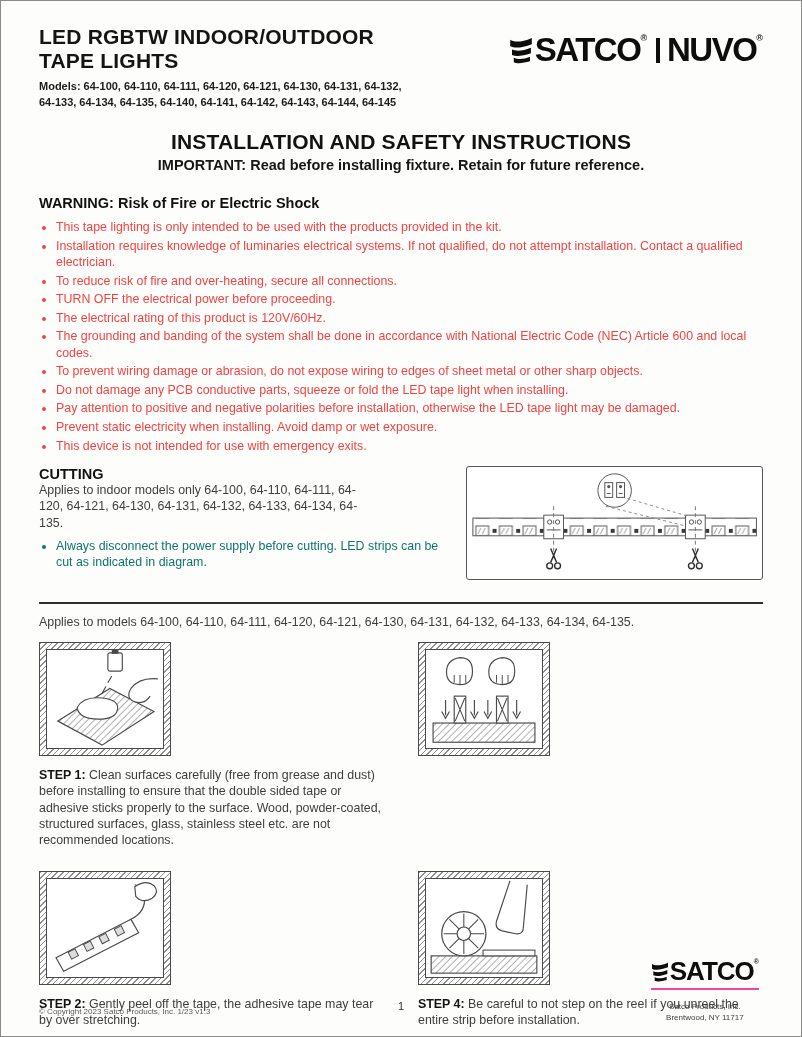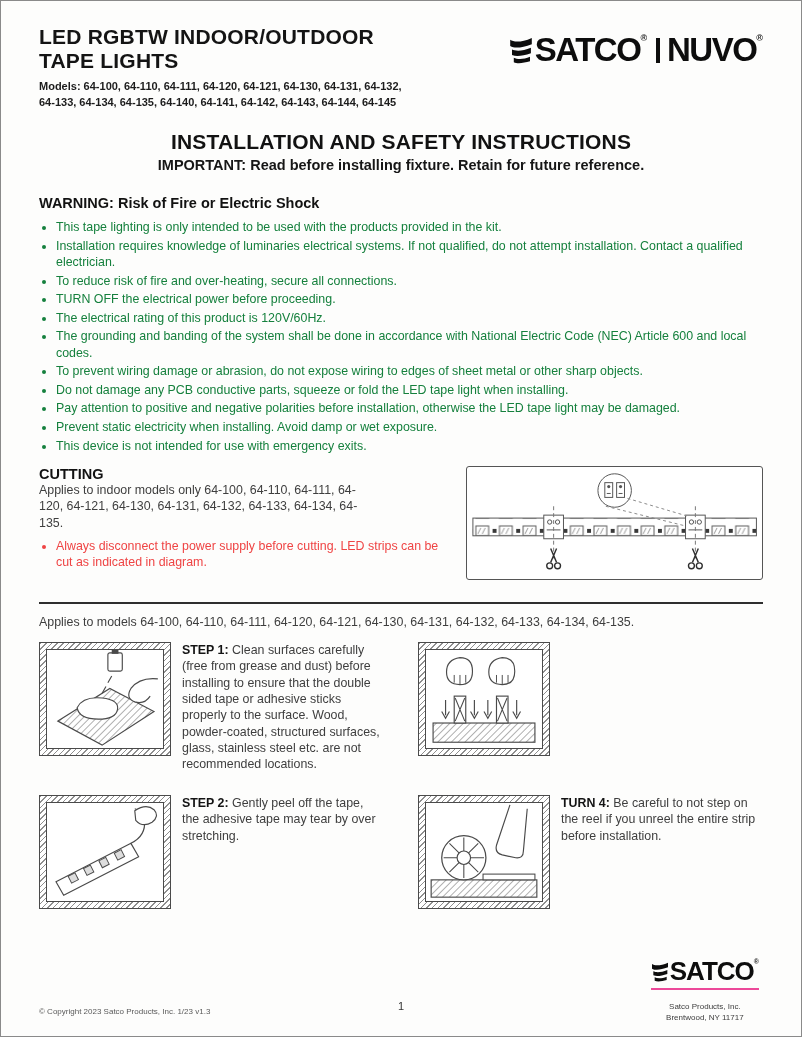--- a/index.html
+++ b/index.html
@@ -23,40 +23,40 @@
 
   
   .main-heading { text-align:center; margin-top:20px; }
   .main-heading h2 { font-size:21px; letter-spacing:.2px; color:#121212; }
   .main-heading p { font-size:14.5px; font-weight:bold; margin-top:3px; color:#161616; }
 
   
   .warning { margin-top:22px; }
   .warning h3 { font-size:14.5px; color:#121212; }
   .warning ul { margin-top:8px; padding-left:17px; }
-  .warning li { font-size:12.4px; color:#15803d; line-height:1.3; margin-bottom:2.5px; }
+  .warning li { font-size:12.4px; color:#ef4444; line-height:1.3; margin-bottom:2.5px; }
 
   
   .cutting { margin-top:12px; display:flex; align-items:flex-start;gap:16px; }
   .cut-left { width:420px; }
   .cut-left h3 { font-size:14.5px; color:#121212; }
   .cut-left p { font-size:12.4px; color:#3e3e3e; line-height:1.32; width:330px; }
   .cut-left ul { margin-top:7px; padding-left:17px; width:400px; }
-  .cut-left li { font-size:12.4px; color:#ef4444; line-height:1.32; }
+  .cut-left li { font-size:12.4px; color:#0f766e; line-height:1.32; }
   .cut-diagram { margin-left:auto; width:304px; height:114px; border:1px solid #555; border-radius:3px; background:#fff; }
   .cut-diagram svg { width:100%; height:100%; display:block; }
 
   .divider { border-top:2px solid #2e2e2e; margin-top:22px; }
 
   
   .indoor { margin-top:11px; }
   .indoor h3 { font-size:15px; text-decoration:underline; color:#121212; }
   .indoor .intro { font-size:12.4px; color:#3e3e3e; margin-top:8px; }
   .steps { margin-top:13px; display:grid; grid-template-columns:1fr 1fr; column-gap:34px; row-gap:22px; }
-  .step { display:flex; gap:11px; align-items:flex-start; }
+  .step { display:flex; gap:11px; align-items:flex-start;flex-direction:column; }
   .frame {
     flex:0 0 auto; width:132px; height:114px; border:1px solid #4a4a4a; padding:6px;
     background:repeating-linear-gradient(135deg,#8f8f8f 0 1px,#fff 1px 4px);
   }
   .frame-inner { width:100%; height:100%; background:#fff; border:1px solid #4a4a4a; }
   .frame-inner svg { width:100%; height:100%; display:block; }
   .step p { font-size:12.4px; color:#3e3e3e; line-height:1.32; }
   .step p b { color:#141414; }
 
   
@@ -257,21 +257,21 @@
               <svg viewBox="0 0 118 102">
                 <rect x="4" y="80" width="110" height="18" fill="url(#hatchP)" stroke="#4a4a4a" stroke-width="1.2"></rect>
                 <rect x="58" y="74" width="54" height="6" fill="#fff" stroke="#4a4a4a" stroke-width="1.1"></rect>
                 <circle cx="38" cy="57" r="23" fill="#fff" stroke="#4a4a4a" stroke-width="1.3"></circle>
                 <circle cx="38" cy="57" r="7" fill="none" stroke="#4a4a4a" stroke-width="1.2"></circle>
                 <path d="M38 50 V36 M38 64 V78 M31 57 H17 M45 57 H59 M33 52 L23 42 M43 52 L53 42 M33 62 L23 72 M43 62 L53 72" stroke="#4a4a4a" stroke-width="1.1" fill="none"></path>
                 <path d="M86 2 L72 44 Q70 52 78 54 L92 57 Q100 58 100 50 L104 6" fill="#fff" stroke="#4a4a4a" stroke-width="1.2"></path>
               </svg>
             </div>
           </div>
-          <p><b>TURN 4:</b> <span>Be careful to not step on the reel if you unreel the entire strip before installation.</span></p>
+          <p><b>STEP 4:</b> <span>Be careful to not step on the reel if you unreel the entire strip before installation.</span></p>
         </div>
 
       </div>
     </div>
   </div>
 
   <div class="copyright">© Copyright 2023 Satco Products, Inc. 1/23 v1.3</div>
   <div class="page-num">1</div>
   <div class="footer-brand">
     <div class="logo-row">

